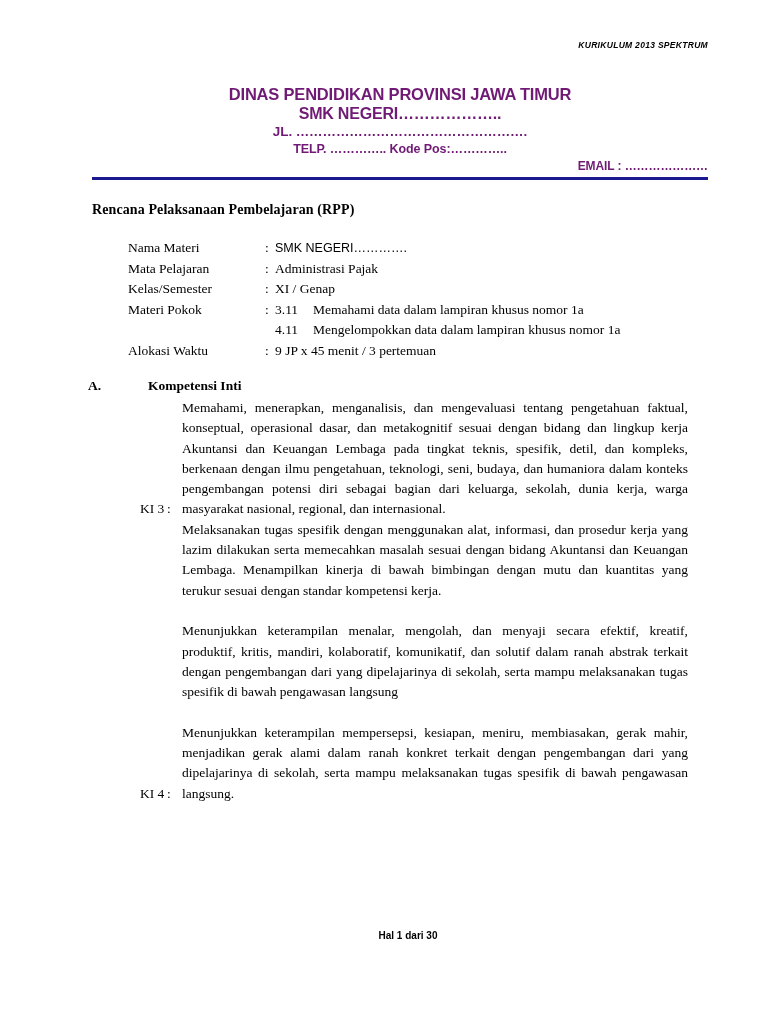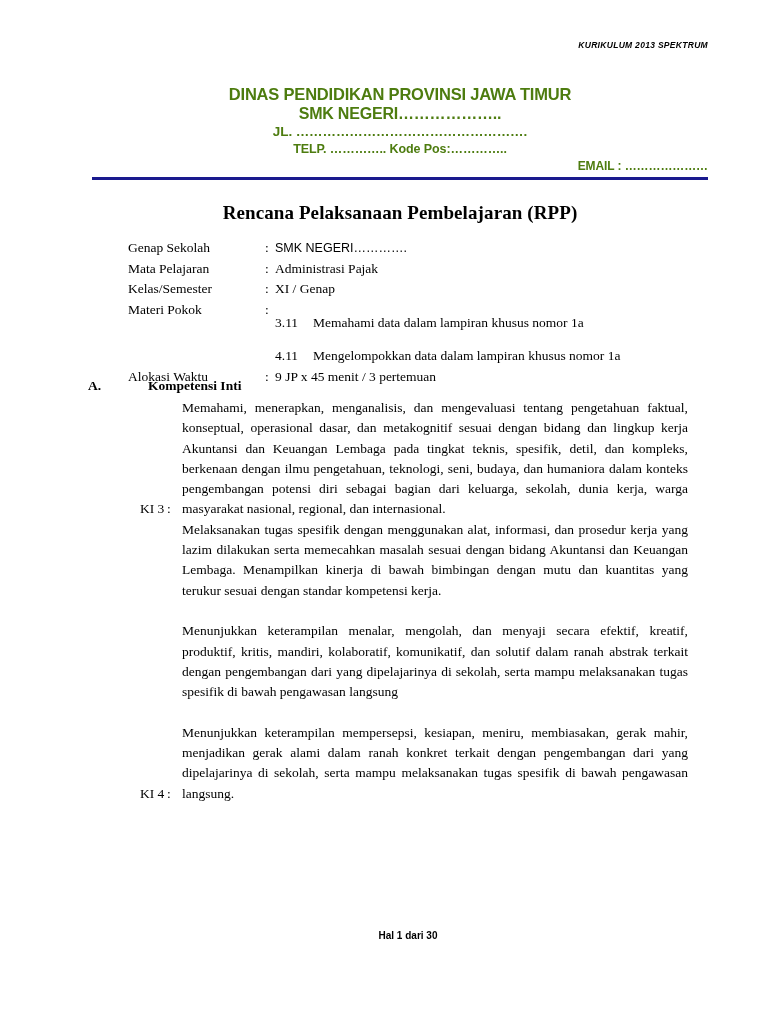--- a/index.html
+++ b/index.html
@@ -41,21 +41,21 @@
 
   
   .letterhead {
     position: absolute;
     top: 85px;
     left: 92px;
     width: 616px;
     text-align: center;
     font-family: "Liberation Sans", sans-serif;
     font-weight: bold;
-    color: #4d7c0f;
+    color: #701a75;
   }
   .lh-line1 {
     font-size: 16.5px;
     line-height: 19px;
     letter-spacing: -0.2px;
   }
   .lh-line2 {
     font-size: 16px;
     line-height: 19px;
     letter-spacing: -0.2px;
@@ -85,22 +85,22 @@
     height: 2.5px;
     background: #1a1a8e;
   }
 
   
   .doc-title {
     position: absolute;
     top: 202px;
     left: 92px;
     width: 616px;
-    text-align: center;
-    font-size: 19px;
+    text-align: left;
+    font-size: 14px;
     font-weight: bold;
     letter-spacing: 0.1px;
   }
 
   
   .ident {
     position: absolute;
     top: 238px;
     left: 128px;
     width: 560px;
@@ -122,21 +122,20 @@
   }
   .ident-value {
     flex: 1 1 auto;
   }
   .ident-value.sans-dots {
     font-family: "Liberation Sans", sans-serif;
     font-size: 12.5px;
   }
   .mp-item {
     display: flex;
-    margin-top: 13px;
   }
   .mp-num {
     width: 38px;
     flex: 0 0 38px;
   }
   .mp-text { flex: 1 1 auto; }
 
   
   .section {
     position: absolute;
@@ -218,21 +217,21 @@
     <div class="lh-line5">EMAIL : …………………</div>
   </div>
 
   <div class="rule"></div>
 
   <div class="doc-title">Rencana Pelaksanaan Pembelajaran (RPP)</div>
 
   <div class="ident">
 
     <div class="ident-row">
-      <span class="ident-label">Genap Sekolah</span>
+      <span class="ident-label">Nama Materi</span>
       <span class="ident-colon">:</span>
       <span class="ident-value sans-dots">SMK NEGERI………….</span>
     </div>
 
     <div class="ident-row">
       <span class="ident-label">Mata Pelajaran</span>
       <span class="ident-colon">:</span>
       <span class="ident-value">Administrasi Pajak</span>
     </div>
 

